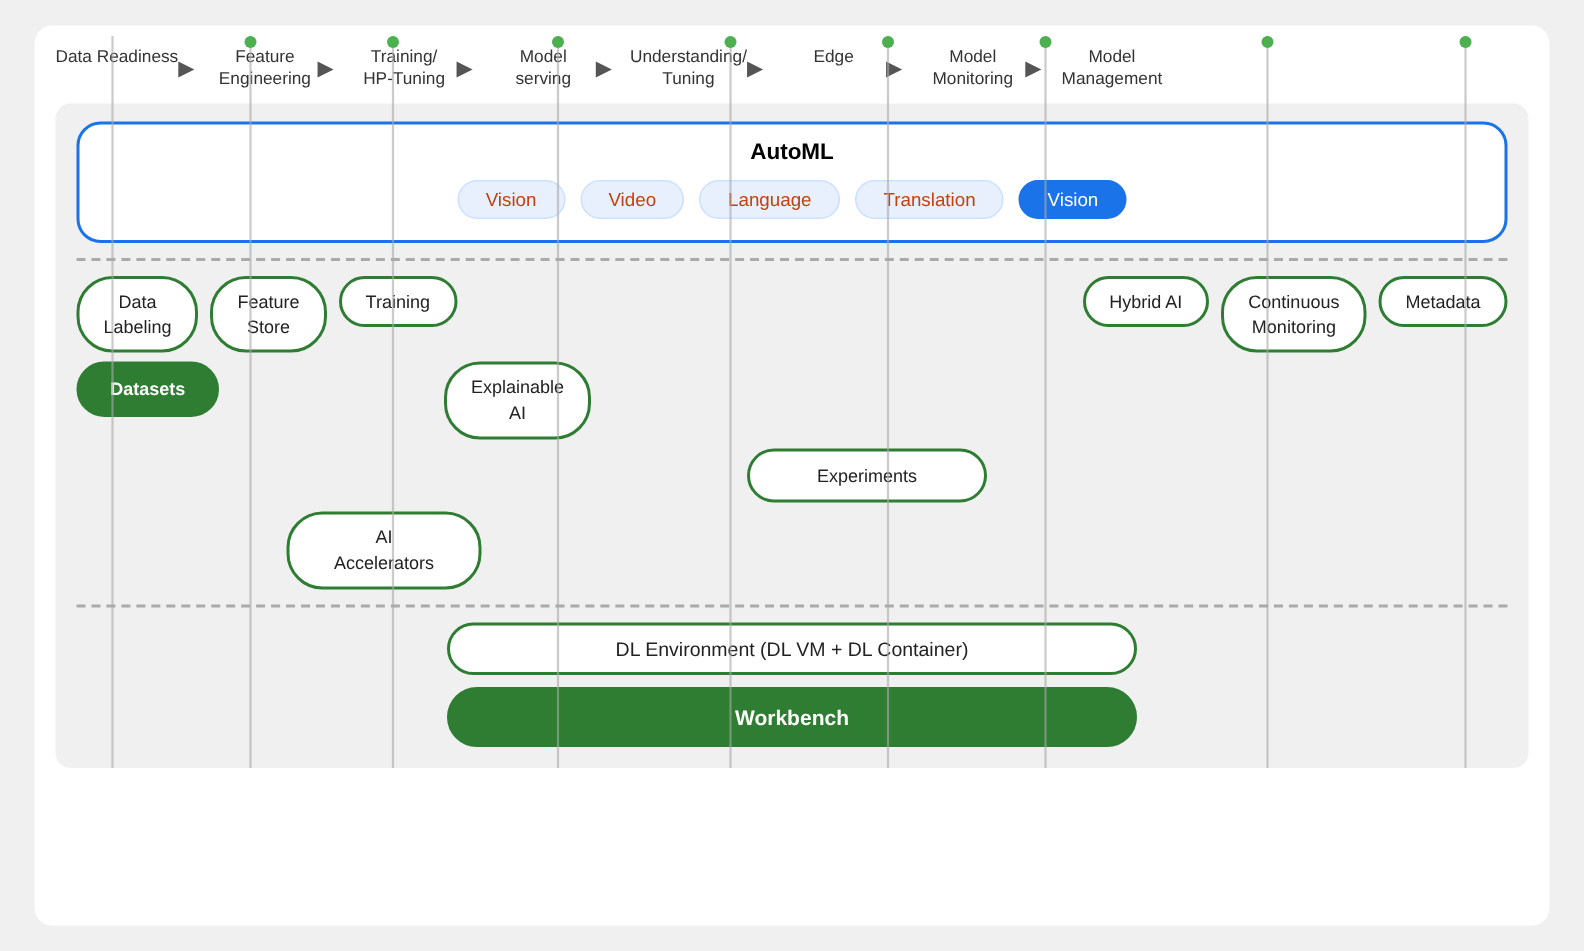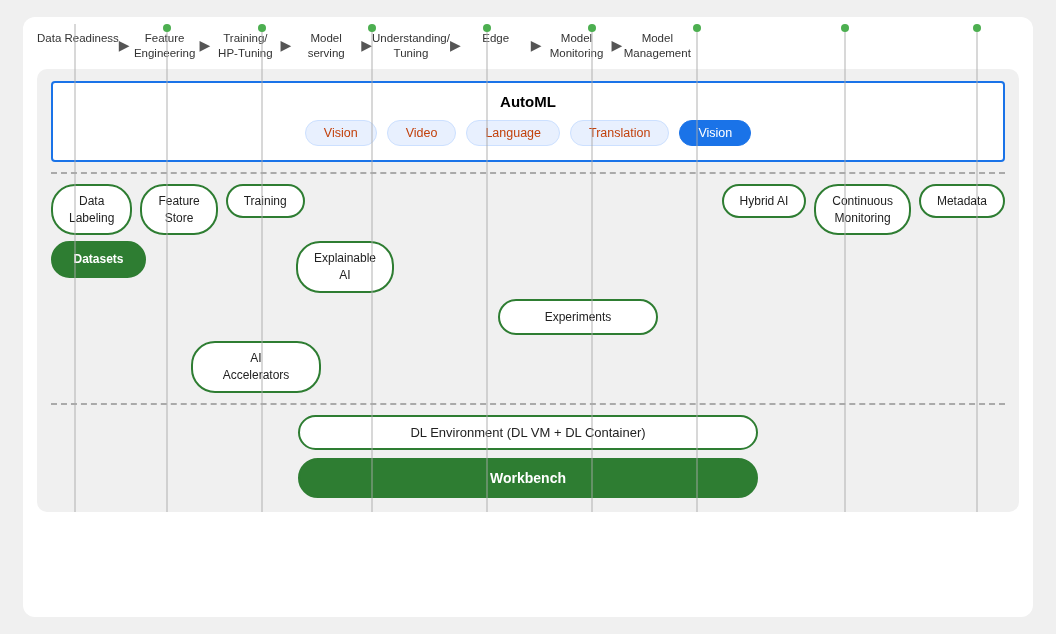--- a/index.html
+++ b/index.html
@@ -37,41 +37,41 @@
     .pipeline-arrow {
       display: flex;
       align-items: flex-start;
       padding-top: 6px;
       color: #555;
       font-size: 14px;
     }
     .header-row {
       display: flex;
       align-items: flex-start;
-      gap: 0px;
+      gap: 12px;
       padding: 14px 14px 0 14px;
     }
     .step-container {
       display: flex;
       align-items: flex-start;
     }
 
     
     .diagram {
       margin: 8px 14px 10px 14px;
       background: #f0f0f0;
       border-radius: 10px;
       padding: 12px 14px 14px 14px;
       position: relative;
     }
 
     
     .automl-box {
       border: 2.5px solid #1a73e8;
-      border-radius: 4px;
+      border-radius: 16px;
       padding: 10px 16px 14px 16px;
       background: white;
       margin-bottom: 0px;
     }
     .automl-title {
       font-weight: 700;
       font-size: 15px;
       text-align: center;
       margin-bottom: 10px;
     }

